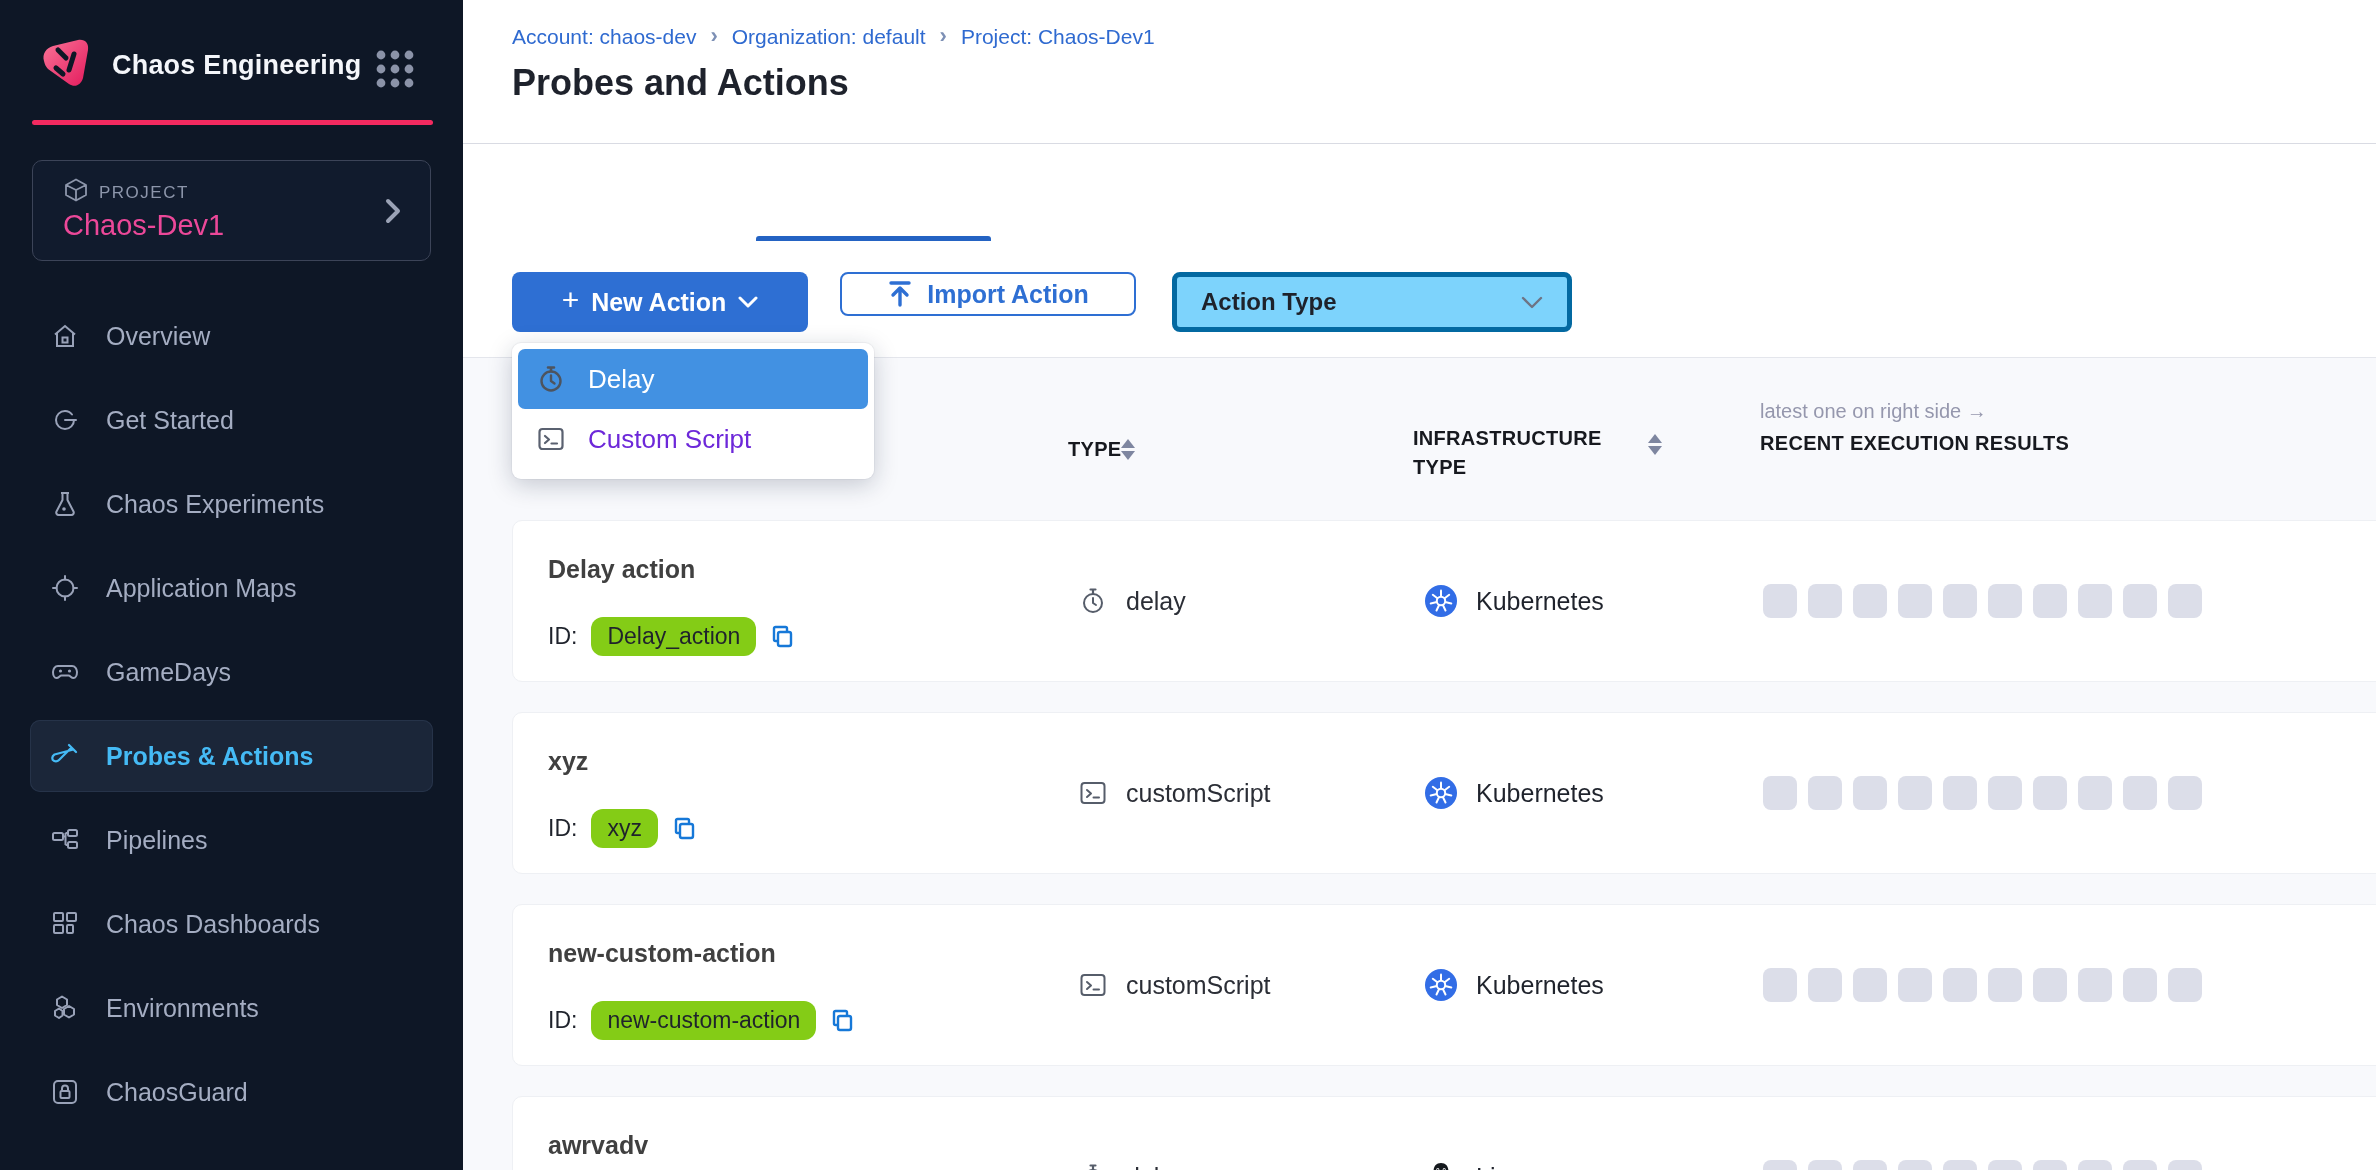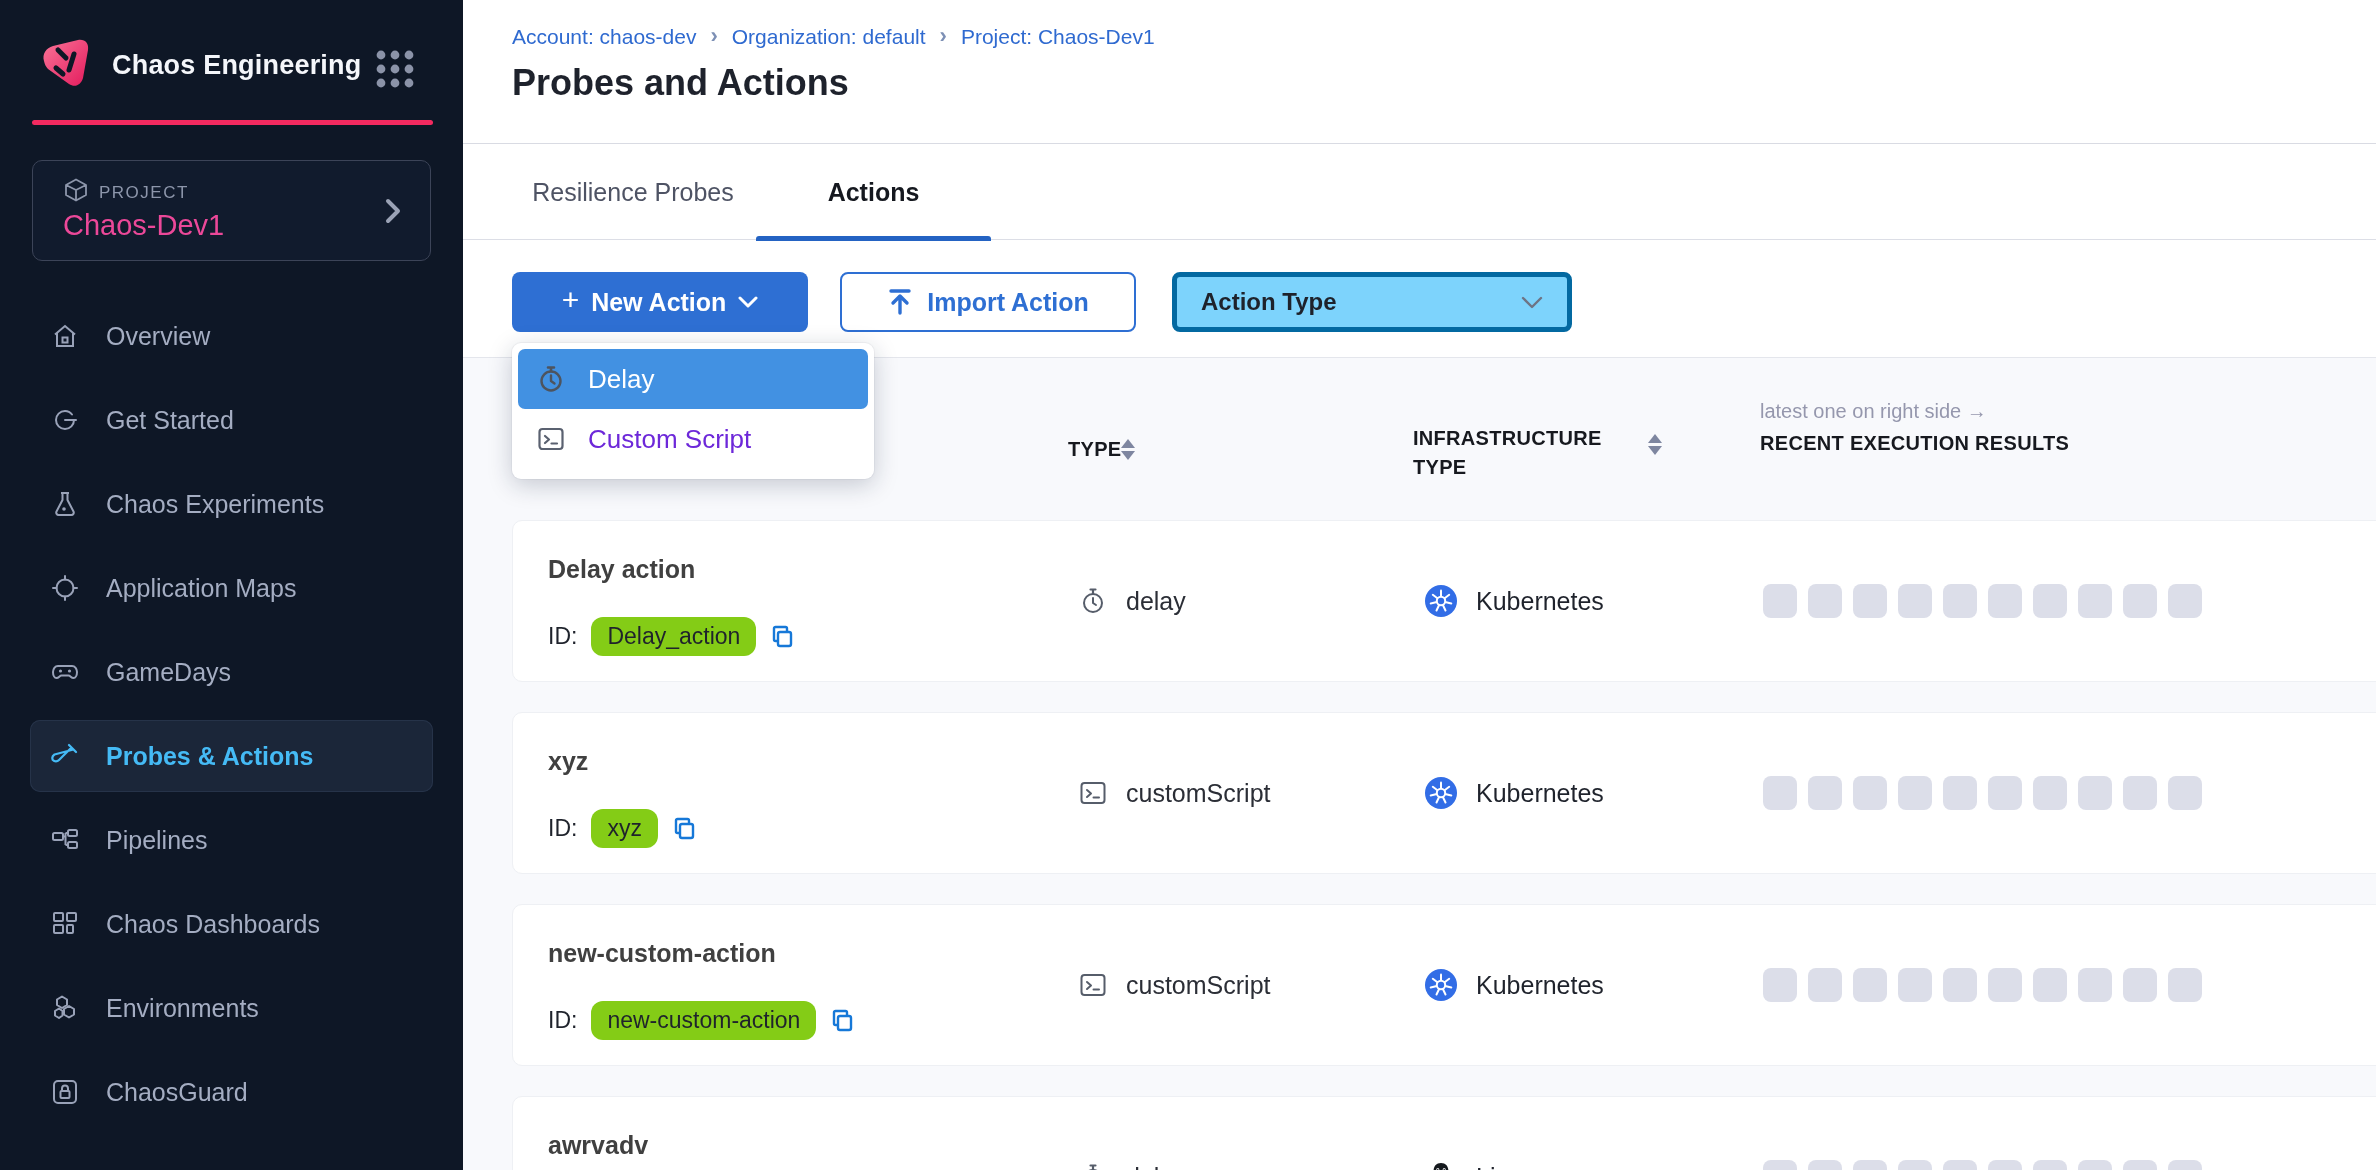--- a/index.html
+++ b/index.html
@@ -41,21 +41,21 @@
   .tab { position:absolute; top:0; height:96px; display:flex; align-items:center; justify-content:center; cursor:pointer; }
   .tab-probes { left:58px; width:224px; font-size:25px; color:#4e5364; }
   .tab-actions { left:293px; width:235px; font-size:25px; font-weight:700; color:#15181f; }
   .tab-underline { position:absolute; left:293px; top:236px; width:235px; height:5px; background:#2463c3; border-radius:3px 3px 0 0; z-index:2; }
 
   
   .toolbar { position:absolute; left:0; top:241px; width:100%; height:117px; background:#fff; border-bottom:1px solid #e4e6ec; }
   .btn-new { position:absolute; left:49px; top:31px; width:296px; height:60px; background:#2e6fd3; border:none; border-radius:8px; color:#fff; font-size:25px; font-weight:700; font-family:inherit; display:flex; align-items:center; justify-content:center; gap:12px; cursor:pointer; }
   .btn-new .plus { font-size:30px; font-weight:400; transform:translateY(-2px); }
   .btn-new .chev { width:20px; height:12px; }
-  .btn-import { position:absolute; left:377px; top:31px; width:296px; height:60px; background:#fff; border:2px solid #2e6fd3; border-radius:8px; color:#2e6fd3; font-size:25px; font-weight:700; font-family:inherit; display:flex; align-items:center; justify-content:center; gap:14px; cursor:pointer; }
+  .btn-import { position:absolute; left:377px; top:31px; width:296px; height:44px; background:#fff; border:2px solid #2e6fd3; border-radius:8px; color:#2e6fd3; font-size:25px; font-weight:700; font-family:inherit; display:flex; align-items:center; justify-content:center; gap:14px; cursor:pointer; }
   .select-type { position:absolute; left:709px; top:31px; width:400px; height:60px; background:#7dd3fc; border:5px solid #0369a1; border-radius:8px; display:flex; align-items:center; padding:0 24px; cursor:pointer; }
   .select-type .sel-label { font-size:24px; font-weight:600; color:#1e222b; }
   .select-type .sel-chev { margin-left:auto; width:22px; height:13px; }
 
   
   .menu { position:absolute; left:49px; top:343px; width:362px; height:136px; background:#fff; border-radius:9px; box-shadow:0 6px 24px rgba(20,30,60,.22), 0 0 0 1px rgba(20,30,60,.04); z-index:50; padding:6px; }
   .menu-item { height:60px; border-radius:7px; display:flex; align-items:center; gap:22px; padding-left:18px; font-size:26px; color:#6d28d9; cursor:pointer; }
   .menu-item.hl { background:#4291e2; color:#fff; }
   .menu-item .mi-icon { width:30px; height:30px; flex:0 0 30px; }
 
@@ -229,24 +229,20 @@
     <div class="breadcrumb">
       <a>Account: chaos-dev</a>
       <span class="crumb-sep">›</span>
       <a>Organization: default</a>
       <span class="crumb-sep">›</span>
       <a>Project: Chaos-Dev1</a>
     </div>
     <div class="page-title">Probes and Actions</div>
     <div class="header-border"></div>
 
-    <div class="tabbar">
-      <div class="tab tab-probes">Resilience Probes</div>
-      <div class="tab tab-actions">Actions</div>
-    </div>
     <div class="tab-underline"></div>
 
     <div class="toolbar">
       <button class="btn-new">
         <span class="plus">+</span>
         <span>New Action</span>
         <svg class="chev" viewBox="0 0 20 12">
             <path d="M2 2 L10 10 L18 2" fill="none" stroke="#fff" stroke-width="3" stroke-linecap="round" stroke-linejoin="round"></path>
           </svg>
       </button>

